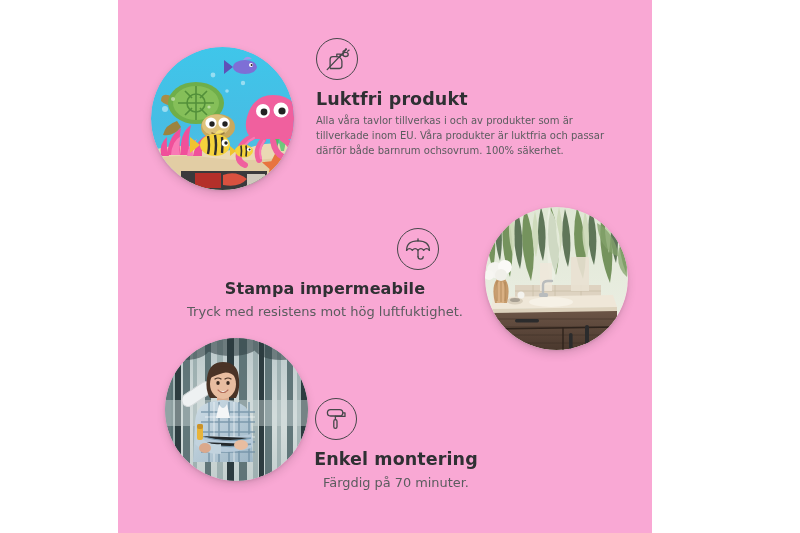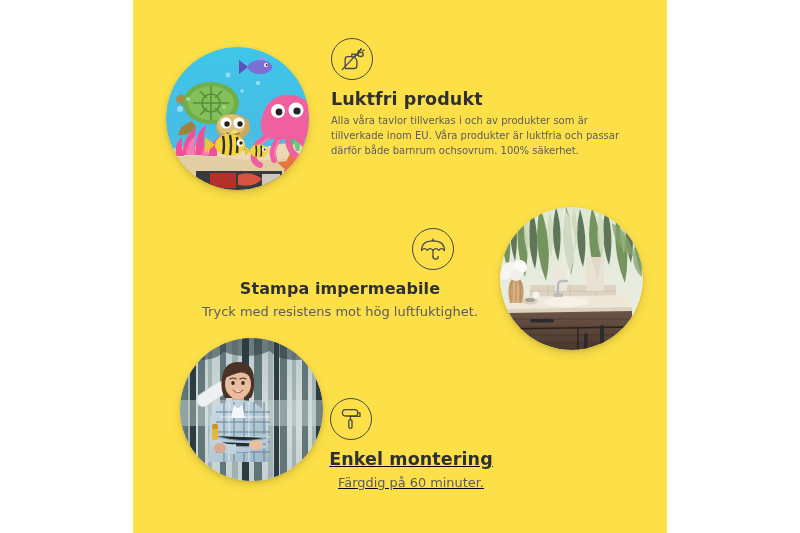--- a/index.html
+++ b/index.html
@@ -14,25 +14,25 @@
     overflow: hidden;
   }
   #page {
     position: relative;
     width: 800px;
     height: 533px;
     background: #ffffff;
   }
   #panel {
     position: absolute;
-    left: 133px;
+    left: 118px;
     top: 0px;
     width: 534px;
     height: 533px;
-    background: #fde047;
+    background: #f9a8d4;
     overflow: hidden;
   }
 
   
   .photo {
     position: absolute;
     border-radius: 50%;
     overflow: hidden;
     box-shadow: 0 4px 10px rgba(0,0,0,0.13), 0 1px 3px rgba(0,0,0,0.10);
   }
@@ -67,21 +67,21 @@
   #feature-odourless { left: 331px; top: 38px; width: 300px; text-align: left; }
   #feature-odourless .feat-icon { margin-left: 0; }
 
   
   #feature-waterproof { left: 196px; top: 228px; width: 288px; text-align: center; }
   #feature-waterproof .feat-icon { margin: 0 0 0 216px; }
   #feature-waterproof .feat-title { font-size: 16px; }
   #feature-waterproof .feat-body { font-size: 13px; }
 
   
-  #feature-easy-mount { left: 296px; top: 398px; width: 230px; text-align: center; text-decoration: underline; }
+  #feature-easy-mount { left: 296px; top: 398px; width: 230px; text-align: center; }
   #feature-easy-mount .feat-icon { margin: 0 0 0 34px; }
   #feature-easy-mount .feat-body { font-size: 12.9px; }
 </style>
 </head>
 <body>
 
 <div id="page">
   <div id="panel">
 
     <div class="photo" style="left:33px; top:47px; width:143px; height:143px;">
@@ -464,17 +464,17 @@
           <rect x="4.4" y="3.6" width="15.4" height="6.4" rx="3.2"></rect>
 
           <path d="M19.8 6.8 h2.2 v3.6 h-9.6"></path>
 
           <path d="M12.4 10.4 v3.2"></path>
 
           <rect x="10.8" y="13.6" width="3.2" height="8.8" rx="1.6"></rect>
         </svg>
       </div>
       <div class="feat-title">Enkel montering</div>
-      <div class="feat-body">Färgdig på 60 minuter.</div>
+      <div class="feat-body">Färgdig på 70 minuter.</div>
     </div>
 
   </div>
 </div>
 
 </body></html>

